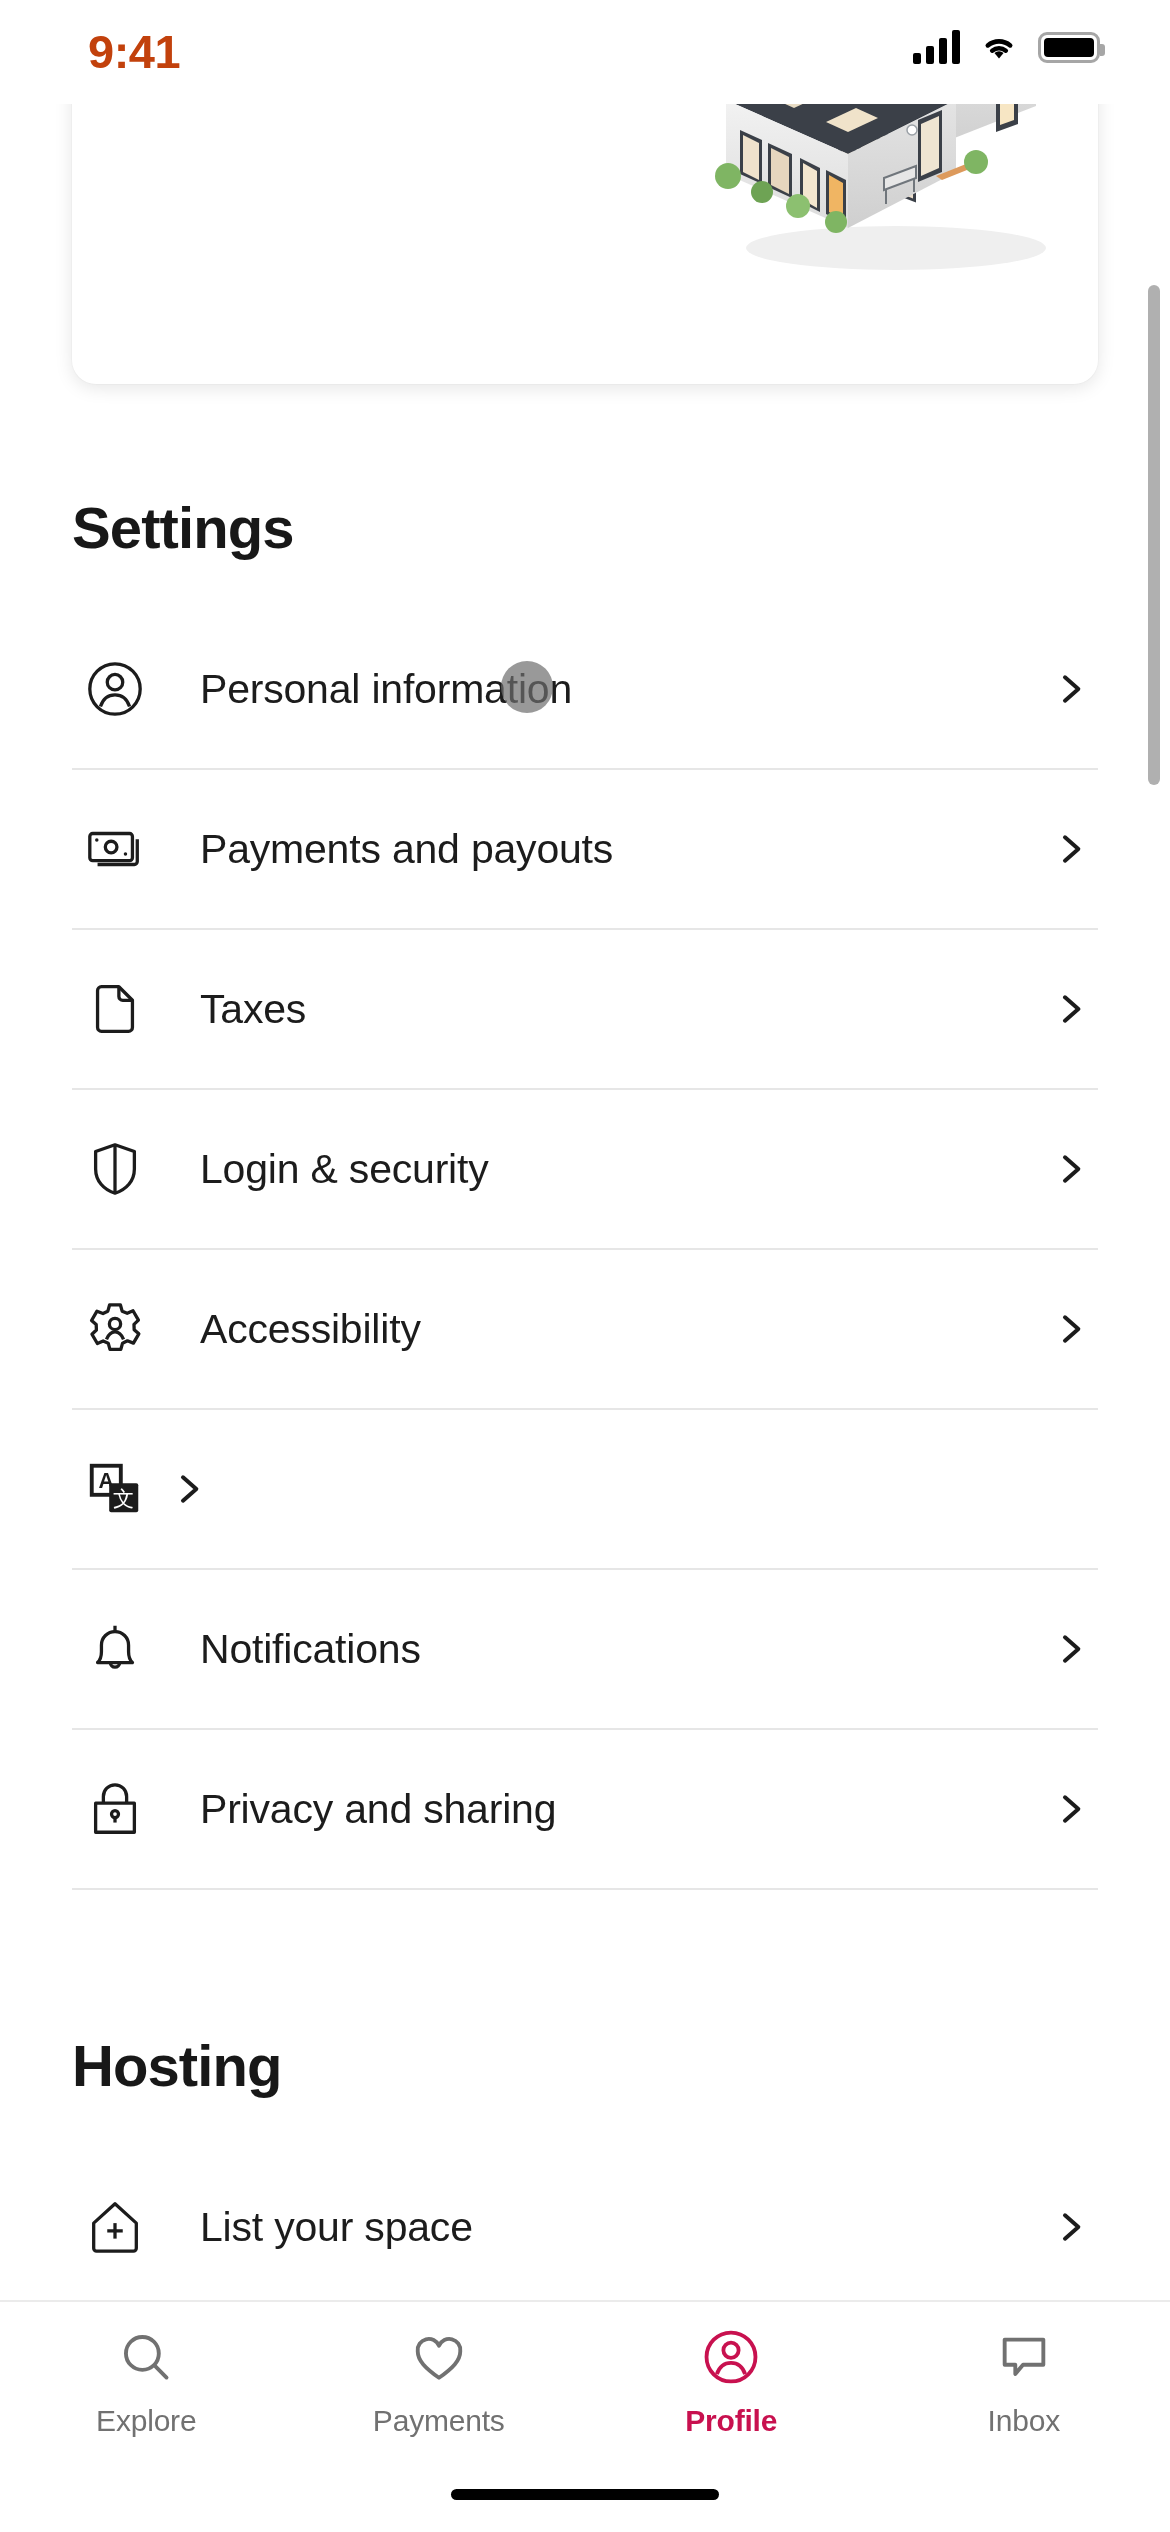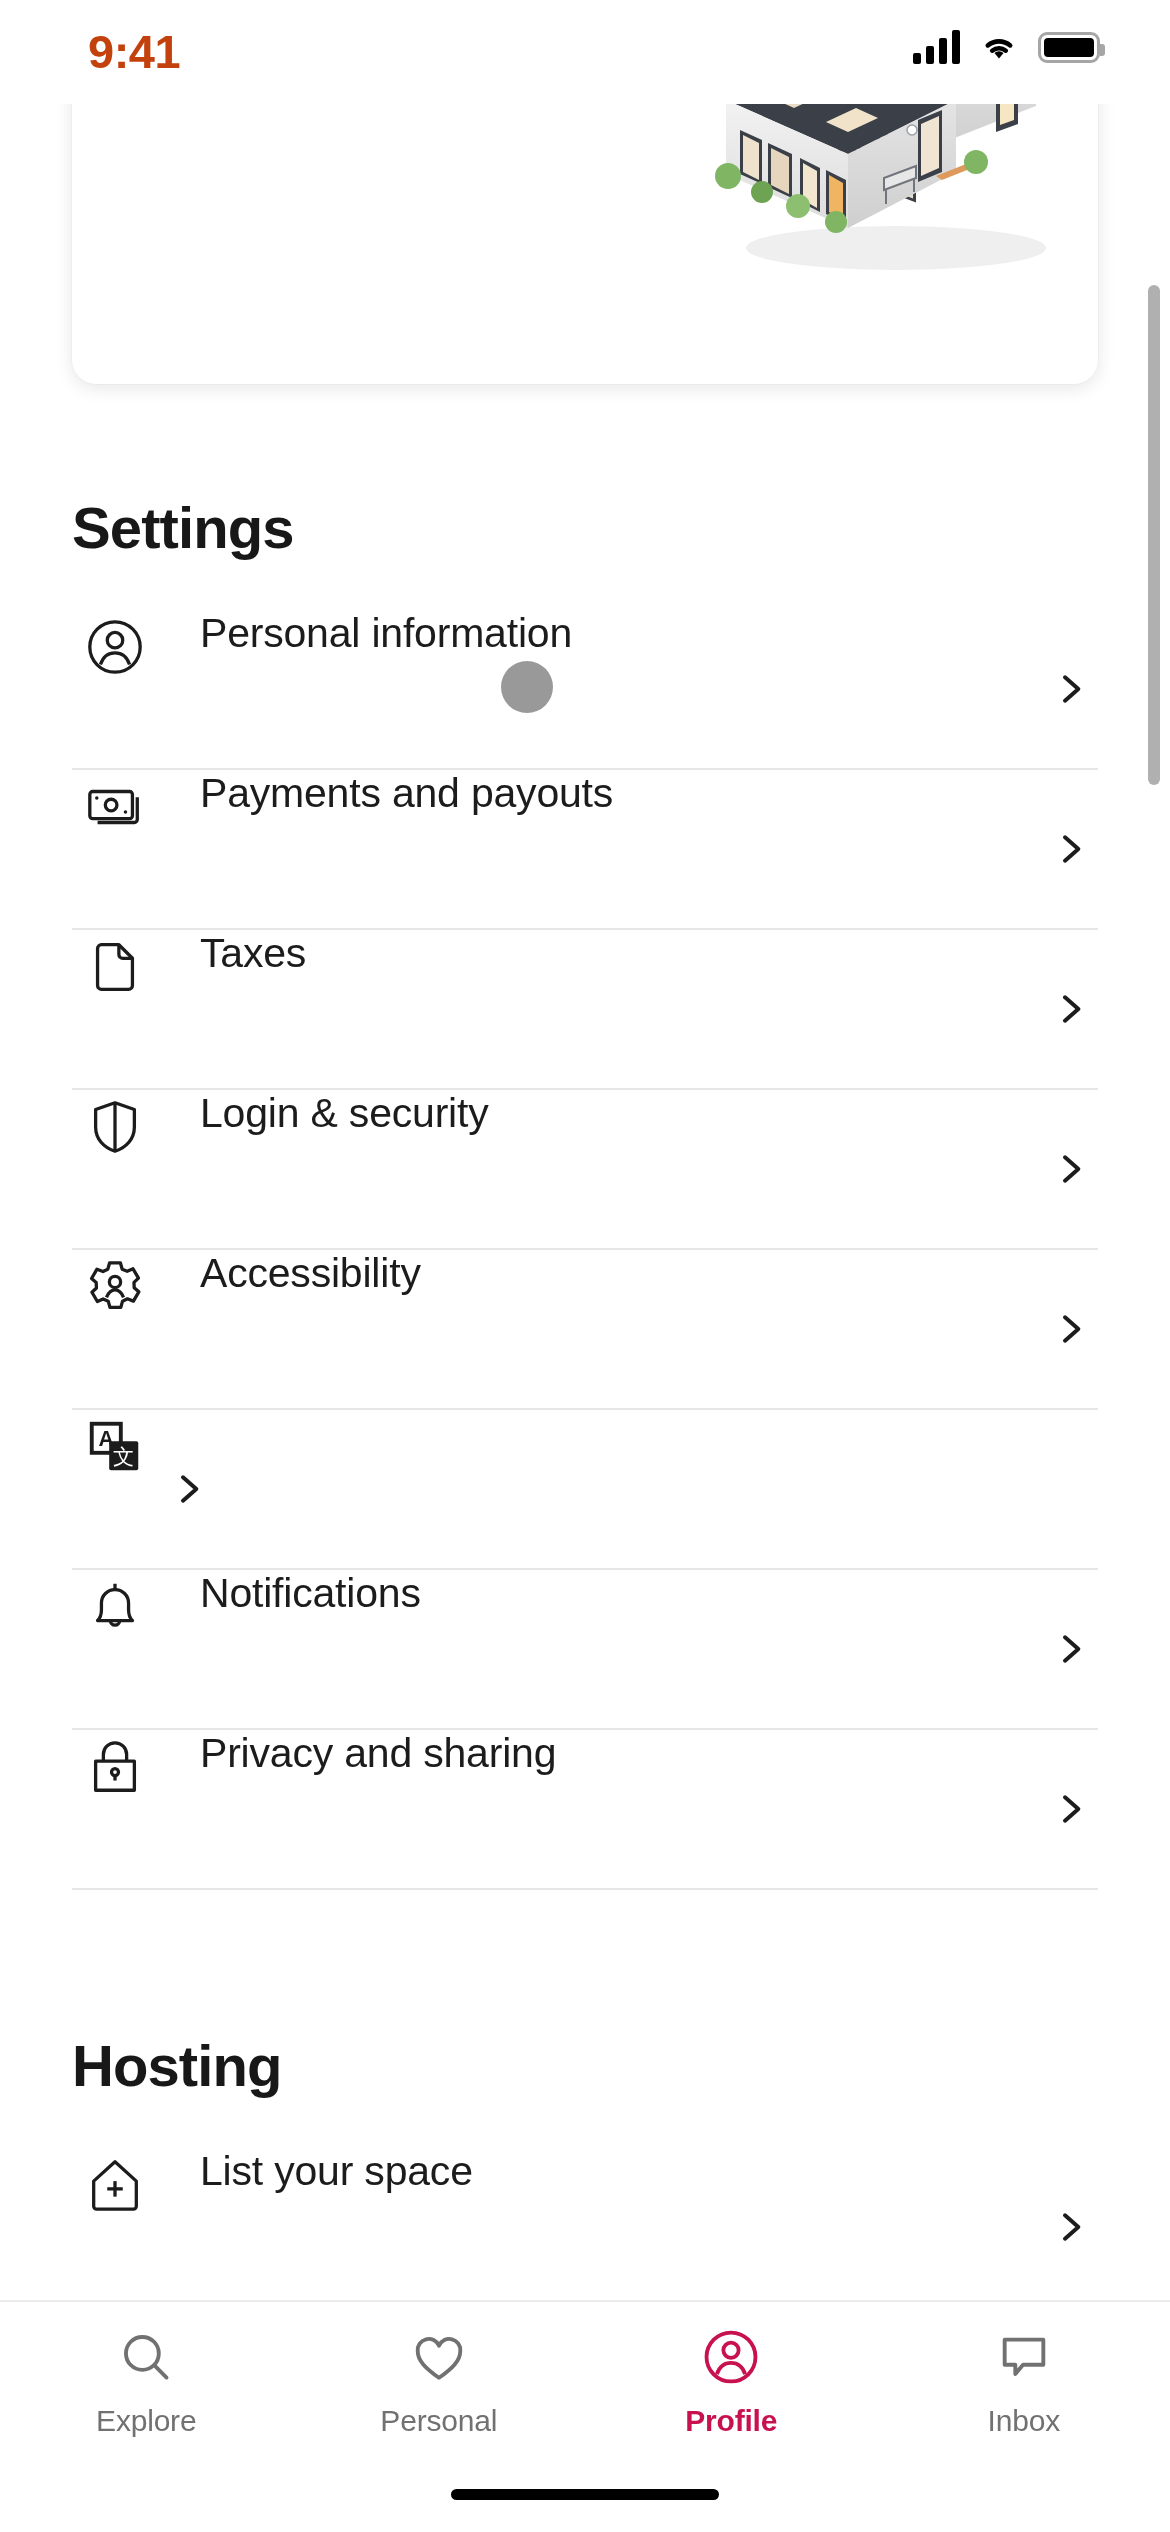--- a/index.html
+++ b/index.html
@@ -49,21 +49,21 @@
   #promo-illus { position:absolute; right:22px; top:38px; width:370px; height:300px; }
 
   
   .section-title { position:absolute; left:72px; font-size:58px; font-weight:700; color:#181818; letter-spacing:-0.9px; }
   #settings-title { top:494px; }
   #hosting-title { top:2032px; }
 
   
   .row {
     position:absolute; left:72px; width:1026px; height:158px;
-    display:flex; 
+    display:flex; align-items:center;
   }
   .row .r-icon { width:74px; height:74px; flex:0 0 74px; margin-left:6px; display:flex; align-items:center; justify-content:center; }
   .row .r-label { margin-left:48px; font-size:41px; color:#1c1c1c; font-weight:400; letter-spacing:-0.2px; flex:1; }
   .row .r-chev { width:56px; flex:0 0 56px; display:flex; align-items:center; justify-content:flex-end; margin-right:8px; }
   .divider { position:absolute; left:72px; width:1026px; height:2px; background:#e6e6e6; }
 
   
   #cursor-dot {
     position:absolute; left:501px; top:661px; width:52px; height:52px;
     border-radius:50%; background:rgba(110,110,110,.70); z-index:40; pointer-events:none;
@@ -381,21 +381,21 @@
         </svg>
       </div>
       <div class="t-label">Explore</div>
     </div>
     <div class="tab">
       <div class="t-icon">
         <svg width="58" height="58" viewBox="0 0 24 24" fill="none" stroke="#717171" stroke-width="1.6" stroke-linejoin="round">
           <path d="M12 20.6C6.4 16.6 3.2 13.5 3.2 9.6A4.6 4.6 0 0 1 12 7.3a4.6 4.6 0 0 1 8.8 2.3c0 3.9-3.2 7-8.8 11z"></path>
         </svg>
       </div>
-      <div class="t-label">Personal</div>
+      <div class="t-label">Payments</div>
     </div>
     <div class="tab active">
       <div class="t-icon">
         <svg width="58" height="58" viewBox="0 0 32 32" fill="none" stroke="#C8114F" stroke-width="2.1">
           <circle cx="16" cy="16" r="13.5"></circle>
             <circle cx="16" cy="12.3" r="4.2"></circle>
           <path d="M8.2 25.4c1.4-4.2 4.1-6.2 7.8-6.2s6.4 2 7.8 6.2"></path>
         </svg>
       </div>
       <div class="t-label">Profile</div>

